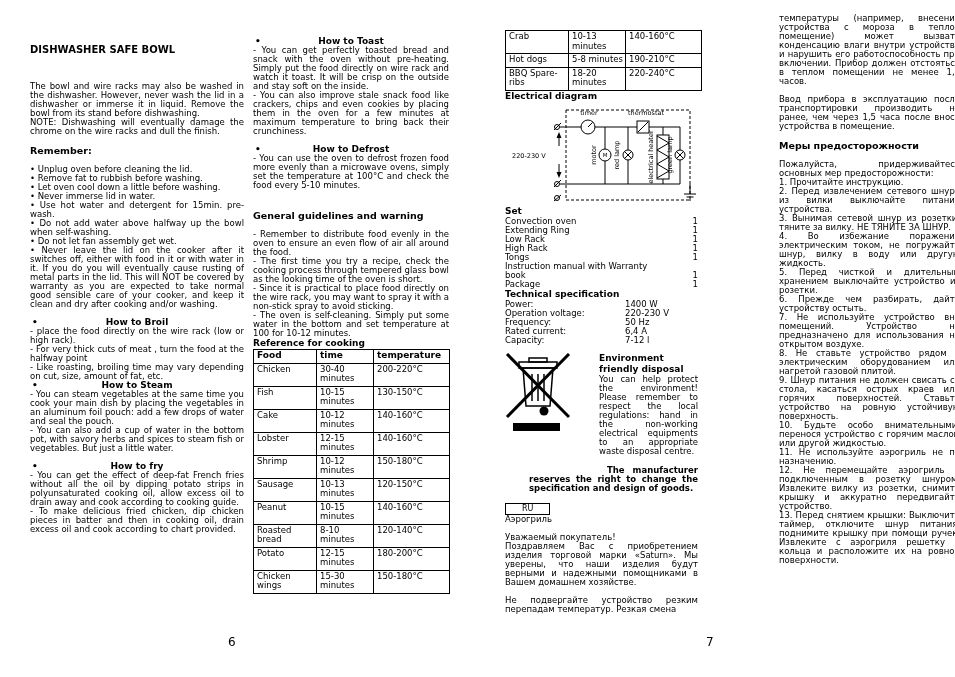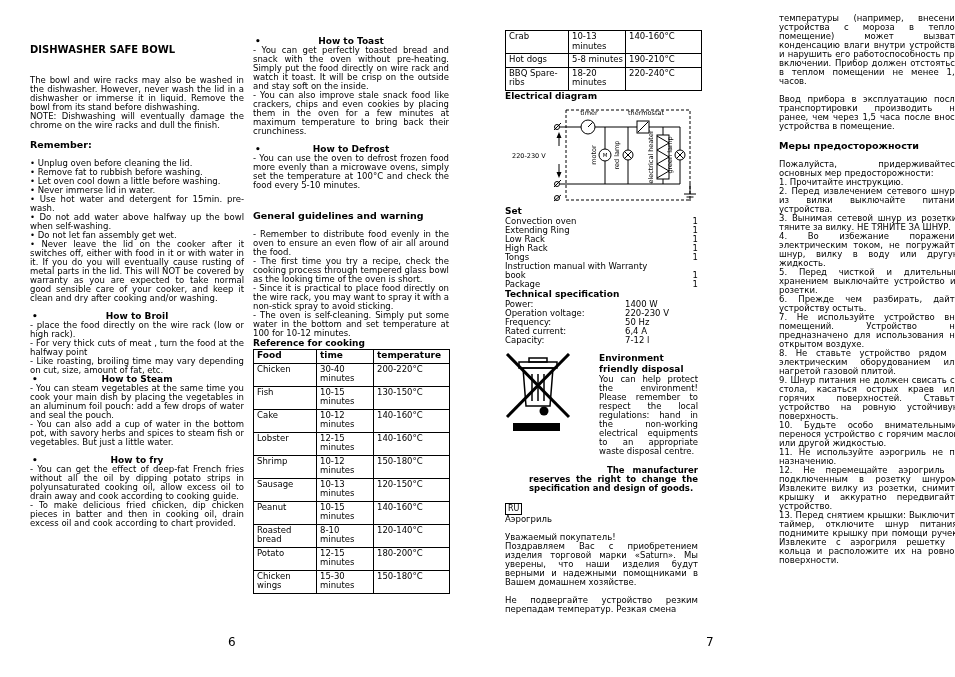--- a/index.html
+++ b/index.html
@@ -7,40 +7,40 @@
   body {
     position:relative; background:#ffffff; color:#000;
     font-family:"DejaVu Sans","Liberation Sans",sans-serif;
     font-size:8.5px; line-height:9px; overflow:hidden;
   }
   .col { position:absolute; text-align:justify; }
   #c1 { left:30px;  top:44px; width:214px; }
   #c2 { left:253px; top:37px; width:196px; }
   #c3 { left:505px; top:30px; width:193px; }
   #c7 { left:735px; top:14px; width:181px;margin-left:44px; }
-  .h1 { font-weight:bold; font-size:10px; line-height:12px; margin-bottom:20px; }
+  .h1 { font-weight:bold; font-size:10px; line-height:12px; margin-bottom:26px; }
   .h2 { font-weight:bold; font-size:9.5px; line-height:11px; }
   .b  { font-weight:normal; }
   .g  { height:9px; }
   .g2 { height:20px; }
   .sech { position:relative; font-weight:bold; font-size:9px; text-align:center; }
   .sech .bl { position:absolute; left:2px; top:0; }
   table { border-collapse:collapse; width:100%; table-layout:fixed; }
   th,td { border:1px solid #000; padding:1px 2px 2px 3px; vertical-align:top;
           text-align:left; font-size:8.5px; line-height:9.5px; }
   th { font-weight:bold; font-size:9px; }
   .c-food { width:63px; } .c-time { width:57px; } .c-temp { width:76px; }
   .setrow  { display:flex; justify-content:space-between; align-items:flex-end; text-align:left; }
   .specrow { display:flex; text-align:left; }
   .specrow .lab { width:120px; flex:none; }
   .env { display:flex; margin-top:8px; }
   .env .iconbox { width:82px; flex:none; }
   .env .txt { flex:1;margin-left:12px; }
   .manu { font-weight:bold; text-indent:78px; margin-top:10px;margin-left:24px; }
-  .rubox { display:inline-block; border:1px solid #000; padding:0 2px;
+  .rubox { display:inline-block; border:1px solid #000; padding:0 16px;
            font-size:8px; line-height:10px; margin-top:10px; }
   .pn { position:absolute; font-size:12px; line-height:13px; }
   #pn6 { left:228px; top:636px; }
   #pn7 { left:706px; top:636px; }
   svg text { font-family:"DejaVu Sans","Liberation Sans",sans-serif; font-size:6.5px; fill:#000; }
   svg text.sym { font-size:5.5px; }
 </style>
 </head>
 <body>
 

